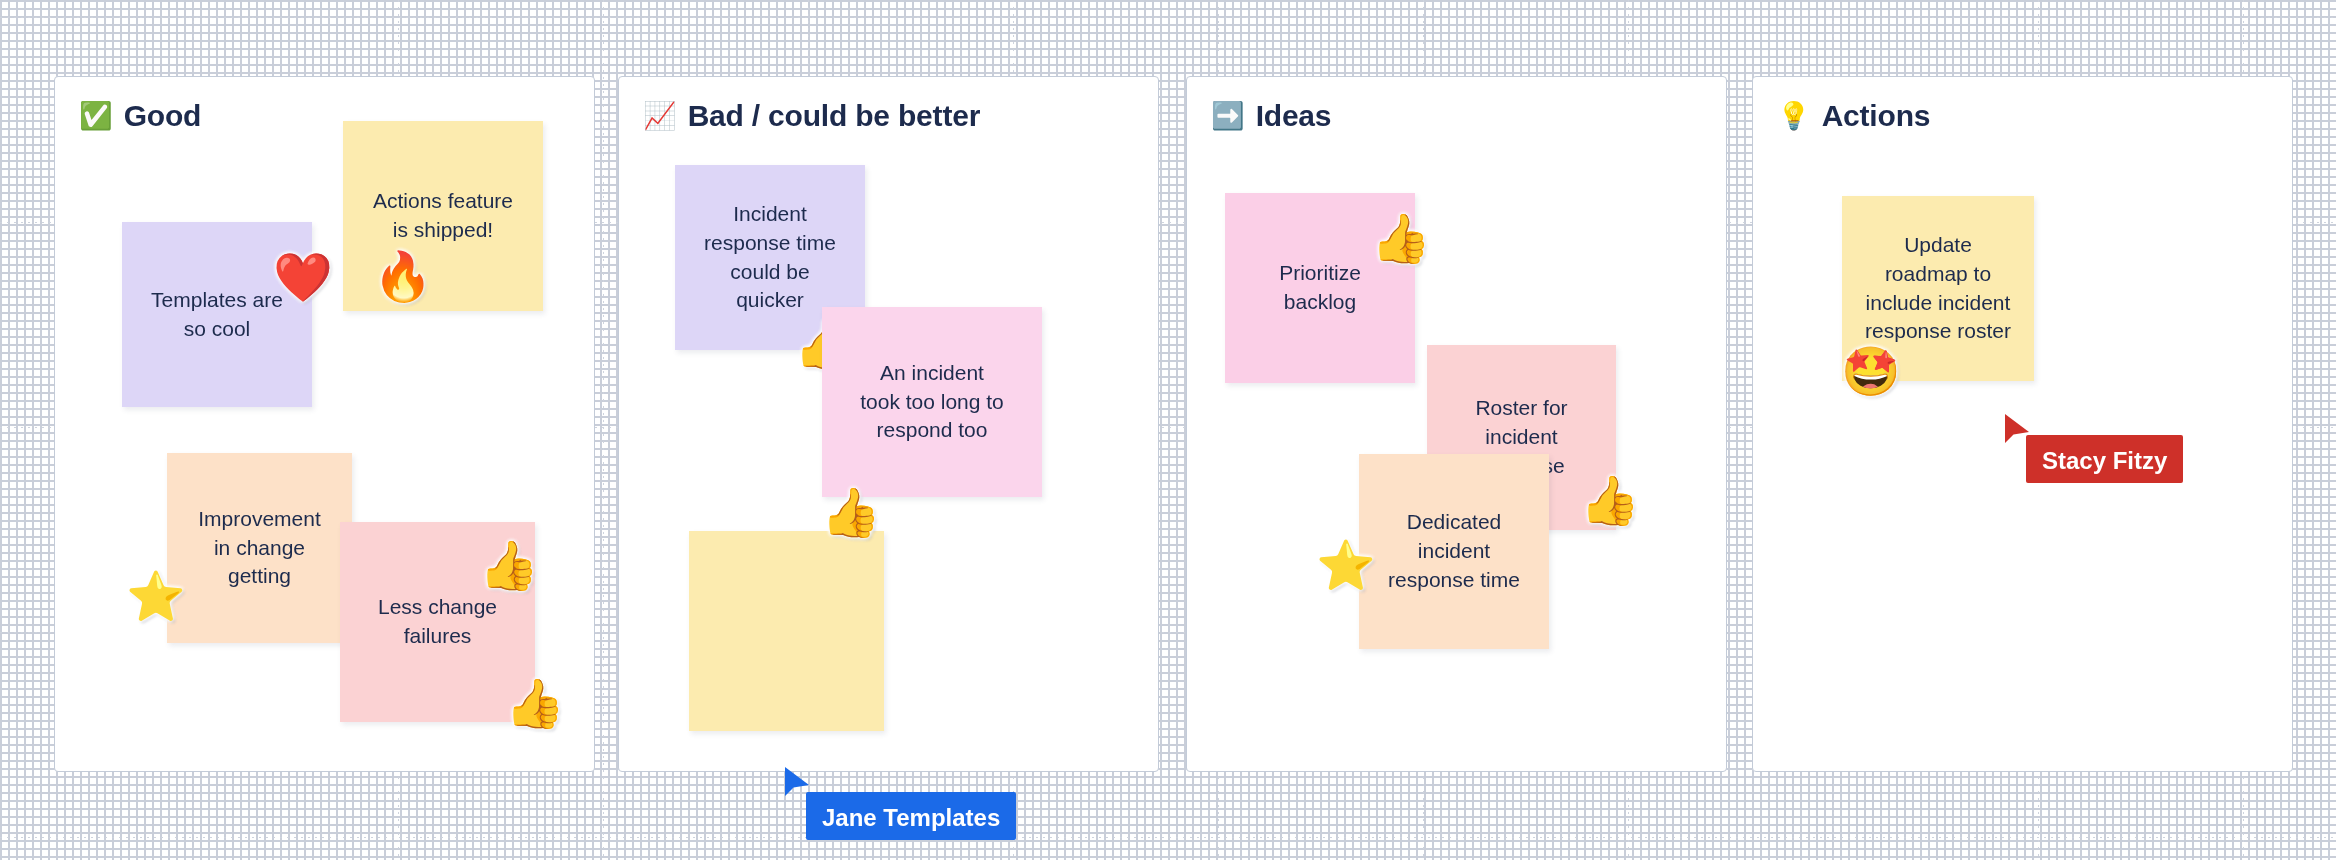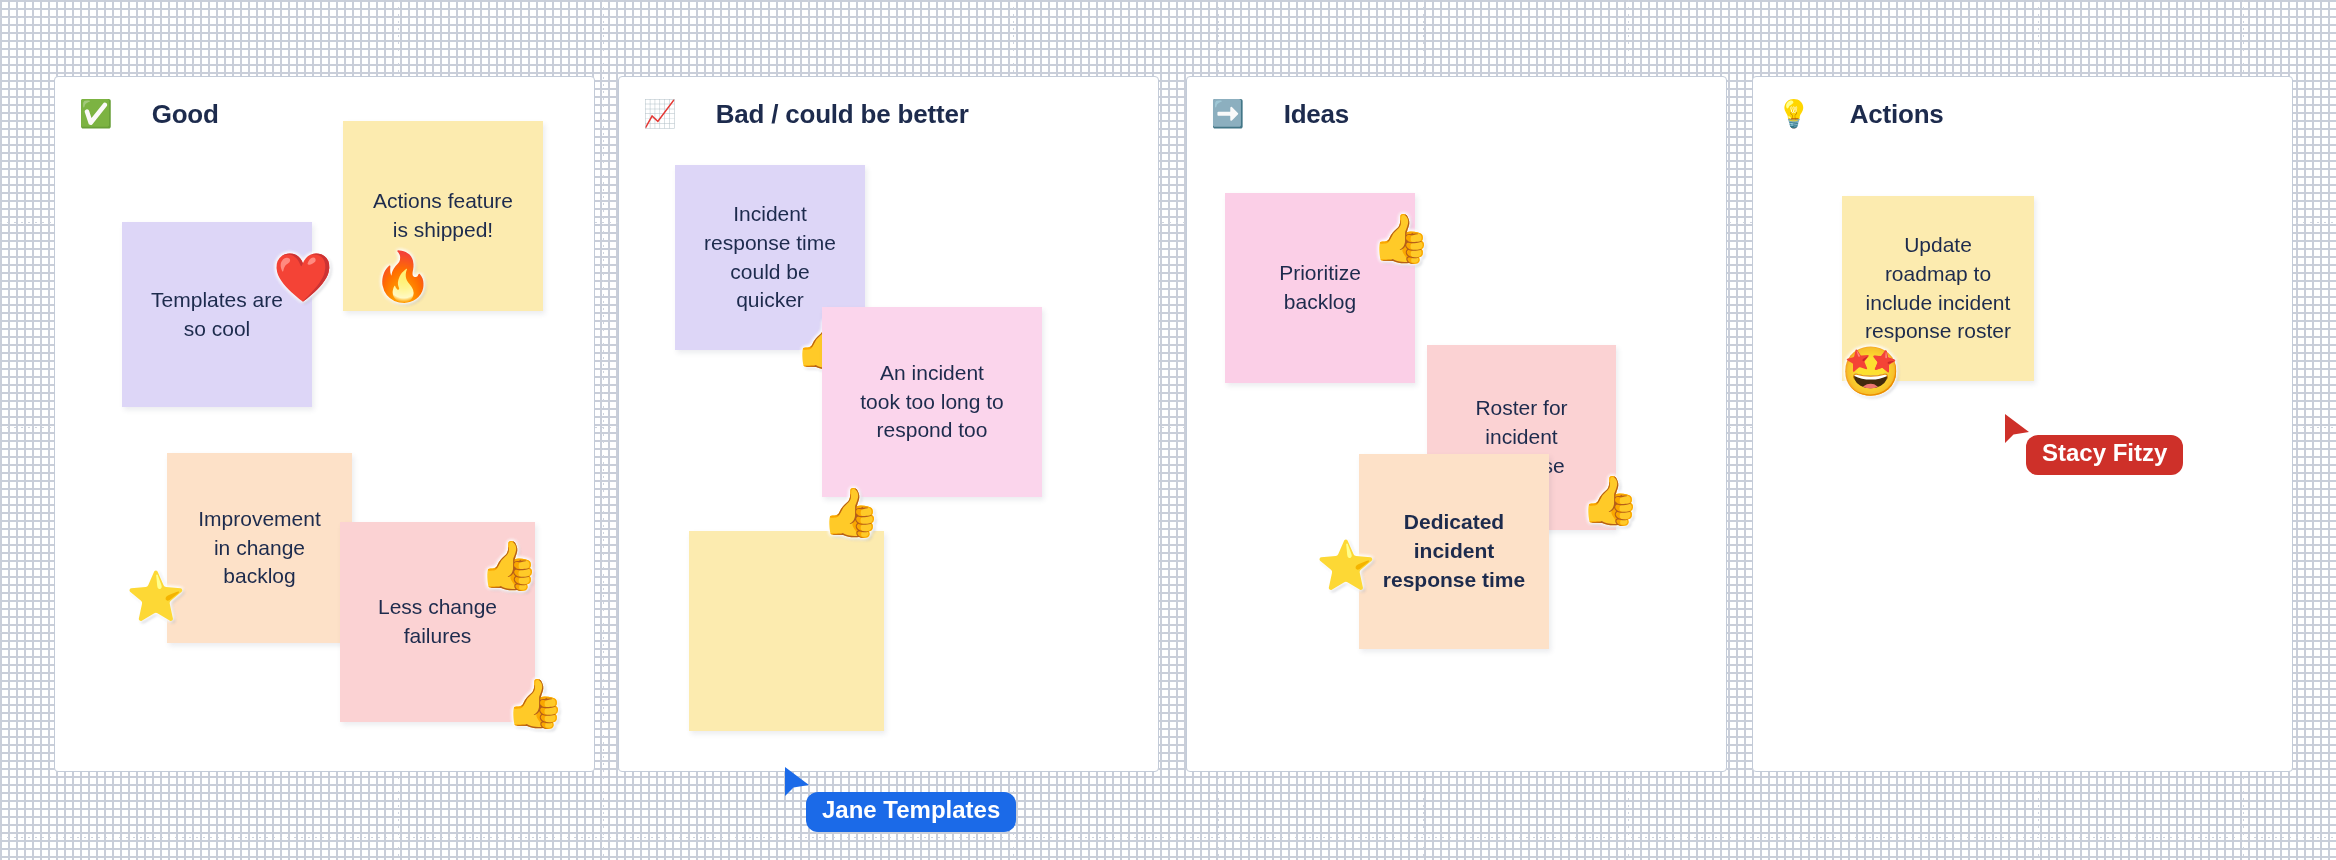--- a/index.html
+++ b/index.html
@@ -40,22 +40,22 @@
     border-radius: 4px;
   }
   .col-header {
     position: absolute;
     top: 22px; left: 24px;
     display: flex; align-items: center; gap: 11px;
     white-space: nowrap;
   }
   .col-emoji { font-size: 27px; line-height: 1; }
   .col-title {
-    font-size: 26px; font-weight: bold;
-    color: #1d2b4d; letter-spacing: -0.2px; margin-left: 28px;
+    font-size: 30px; font-weight: bold;
+    color: #1d2b4d; letter-spacing: -0.2px;
   }
 
   .note {
     position: absolute;
     display: flex; align-items: center; justify-content: center;
     text-align: center;
     color: #1d2b4d;
     font-size: 21px;
     line-height: 1.38;
     padding: 8px 12px;
@@ -73,22 +73,22 @@
     z-index: 20;
     user-select: none;
   }
 
   .cursor { position: absolute; z-index: 40; }
   .cursor svg { display: block; }
   .cursor-label {
     position: absolute;
     font-size: 24px; font-weight: bold;
     color: #ffffff;
-    padding: 4px 16px 8px 16px;
-    border-radius: 12px;
+    padding: 12px 16px 8px 16px;
+    border-radius: 2px;
     white-space: nowrap;
   }
 </style>
 </head>
 <body>
 
 <div id="canvas">
     <div class="gridline-v" style="left: 193px;"></div>
     <div class="gridline-v" style="left: 398px;"></div>
     <div class="gridline-v" style="left: 603px;"></div>
@@ -116,21 +116,21 @@
         <span class="reaction" style="left: 151px; top: 32px;">❤️</span>
       </div>
       <div class="note" style="left: 288px; top: 44px; width: 200px; height: 190px; background: rgb(252, 235, 175); z-index: 6;">
         <div class="note-text" style="white-space: pre-line;">Actions feature
 is shipped!</div>
         <span class="reaction" style="left: 30px; top: 132px;">🔥</span>
       </div>
       <div class="note" style="left: 112px; top: 376px; width: 185px; height: 190px; background: rgb(253, 225, 200); z-index: 7;">
         <div class="note-text" style="white-space: pre-line;">Improvement
 in change
-backlog</div>
+getting</div>
         <span class="reaction" style="left: -41px; top: 120px;">⭐</span>
       </div>
       <div class="note" style="left: 285px; top: 445px; width: 195px; height: 200px; background: rgb(251, 210, 211); z-index: 8;">
         <div class="note-text" style="white-space: pre-line;">Less change
 failures</div>
         <span class="reaction" style="left: 139px; top: 20px;">👍</span>
         <span class="reaction" style="left: 165px; top: 158px;">👍</span>
       </div>
     </div>
     <div class="column" style="left: 618px; top: 76px; width: 541px; height: 696px; border-color: rgb(195, 203, 216);">
@@ -163,21 +163,21 @@
         <div class="note-text" style="white-space: pre-line;">Prioritize
 backlog</div>
         <span class="reaction" style="left: 146px; top: 22px;">👍</span>
       </div>
       <div class="note" style="left: 240px; top: 268px; width: 189px; height: 185px; background: rgb(251, 210, 211); z-index: 6;">
         <div class="note-text" style="white-space: pre-line;">Roster for
 incident
 response</div>
         <span class="reaction" style="left: 153px; top: 132px;">👍</span>
       </div>
-      <div class="note" style="left: 172px; top: 377px; width: 190px; height: 195px; background: rgb(253, 225, 200); z-index: 7; font-weight: bold;">
+      <div class="note" style="left: 172px; top: 377px; width: 190px; height: 195px; background: rgb(253, 225, 200); z-index: 7;">
         <div class="note-text" style="white-space: pre-line;">Dedicated
 incident
 response time</div>
         <span class="reaction" style="left: -43px; top: 88px;">⭐</span>
       </div>
     </div>
     <div class="column" style="left: 1752px; top: 76px; width: 541px; height: 696px; border-color: rgb(195, 203, 216);">
       <div class="col-header">
         <span class="col-emoji">💡</span>
         <span class="col-title">Actions</span>

